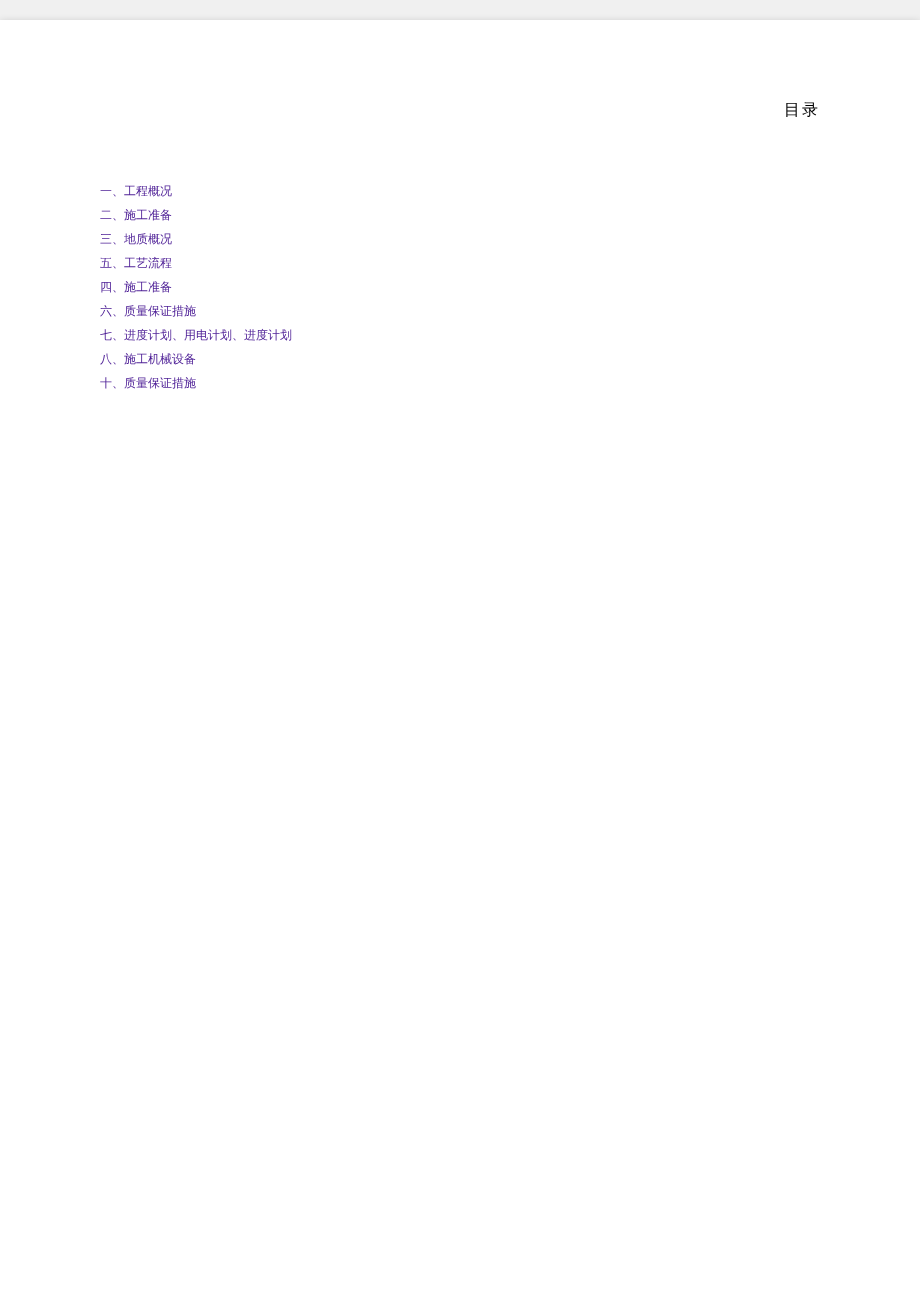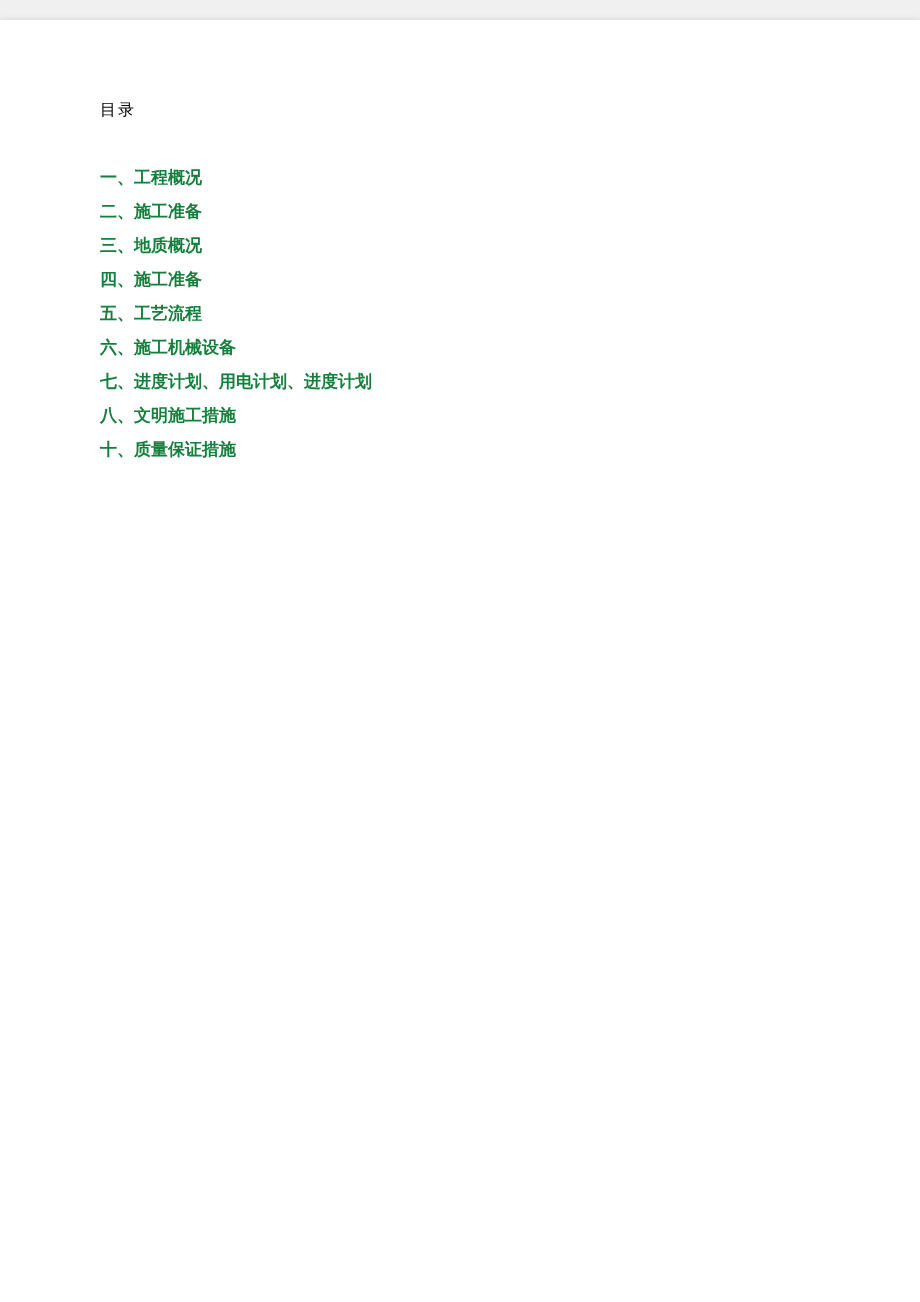--- a/index.html
+++ b/index.html
@@ -21,53 +21,53 @@
     .page {
       width: 920px;
       min-height: 1302px;
       background-color: #ffffff;
       box-shadow: 0 2px 8px rgba(0,0,0,0.2);
       position: relative;
       padding: 80px 100px;
     }
 
     .page-title {
-      text-align: left;
+      text-align: right;
       font-size: 16px;
       font-family: "SimSun", "宋体", serif;
       font-weight: normal;
       color: #000000;
-      margin-bottom: 40px;
+      margin-bottom: 58px;
       letter-spacing: 2px;
     }
 
     .toc-list {
       list-style: none;
       padding: 0;
       margin: 0;
     }
 
     .toc-item {
-      font-size: 17px;
+      font-size: 12px;
       font-family: "SimSun", "宋体", serif;
-      color: #15803d;
+      color: #4c1d95;
       line-height: 2.0;
-      font-weight: bold;
+      font-weight: normal;
     }
   </style>
 </head>
 <body>
 
 <div class="page">
   <h1 class="page-title">目录</h1>
 
   <ul class="toc-list">
   <li class="toc-item">一、工程概况</li>
       <li class="toc-item">二、施工准备</li>
       <li class="toc-item">三、地质概况</li>
+      <li class="toc-item">五、工艺流程</li>
       <li class="toc-item">四、施工准备</li>
-      <li class="toc-item">五、工艺流程</li>
-      <li class="toc-item">六、施工机械设备</li>
+      <li class="toc-item">六、质量保证措施</li>
       <li class="toc-item">七、进度计划、用电计划、进度计划</li>
-      <li class="toc-item">八、文明施工措施</li>
+      <li class="toc-item">八、施工机械设备</li>
       <li class="toc-item">十、质量保证措施</li>
     </ul>
 </div>
 
 </body></html>

